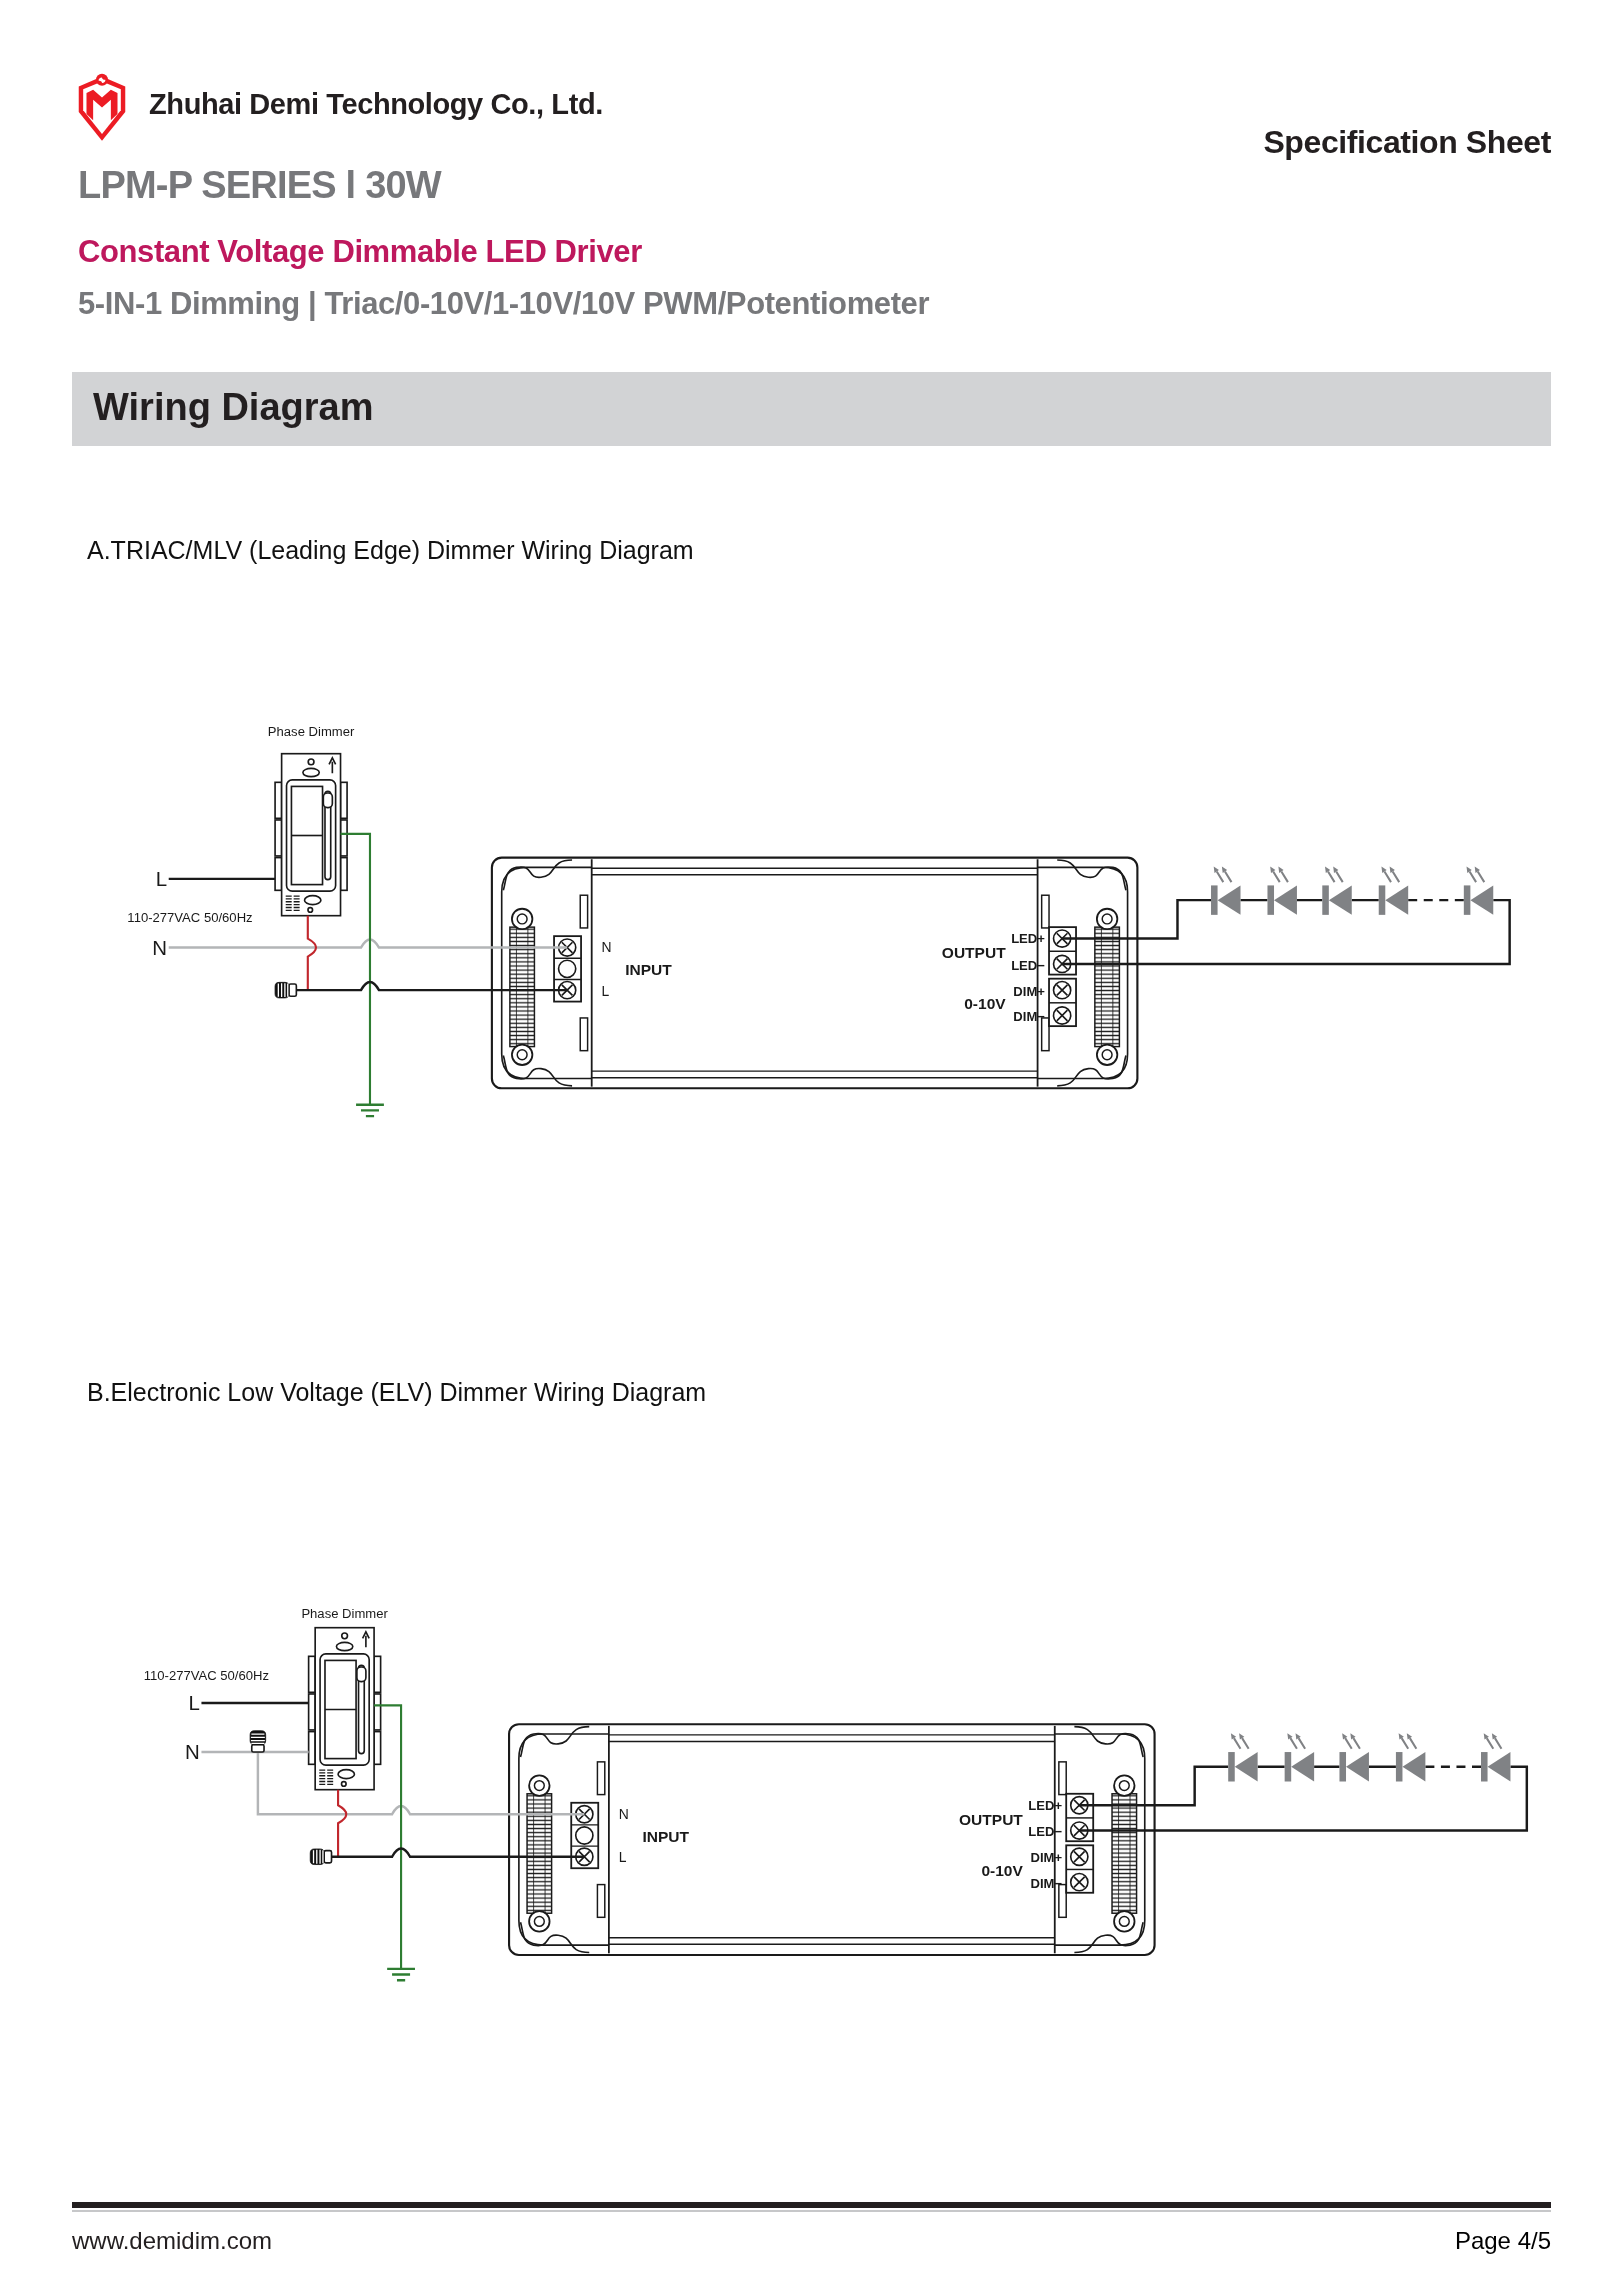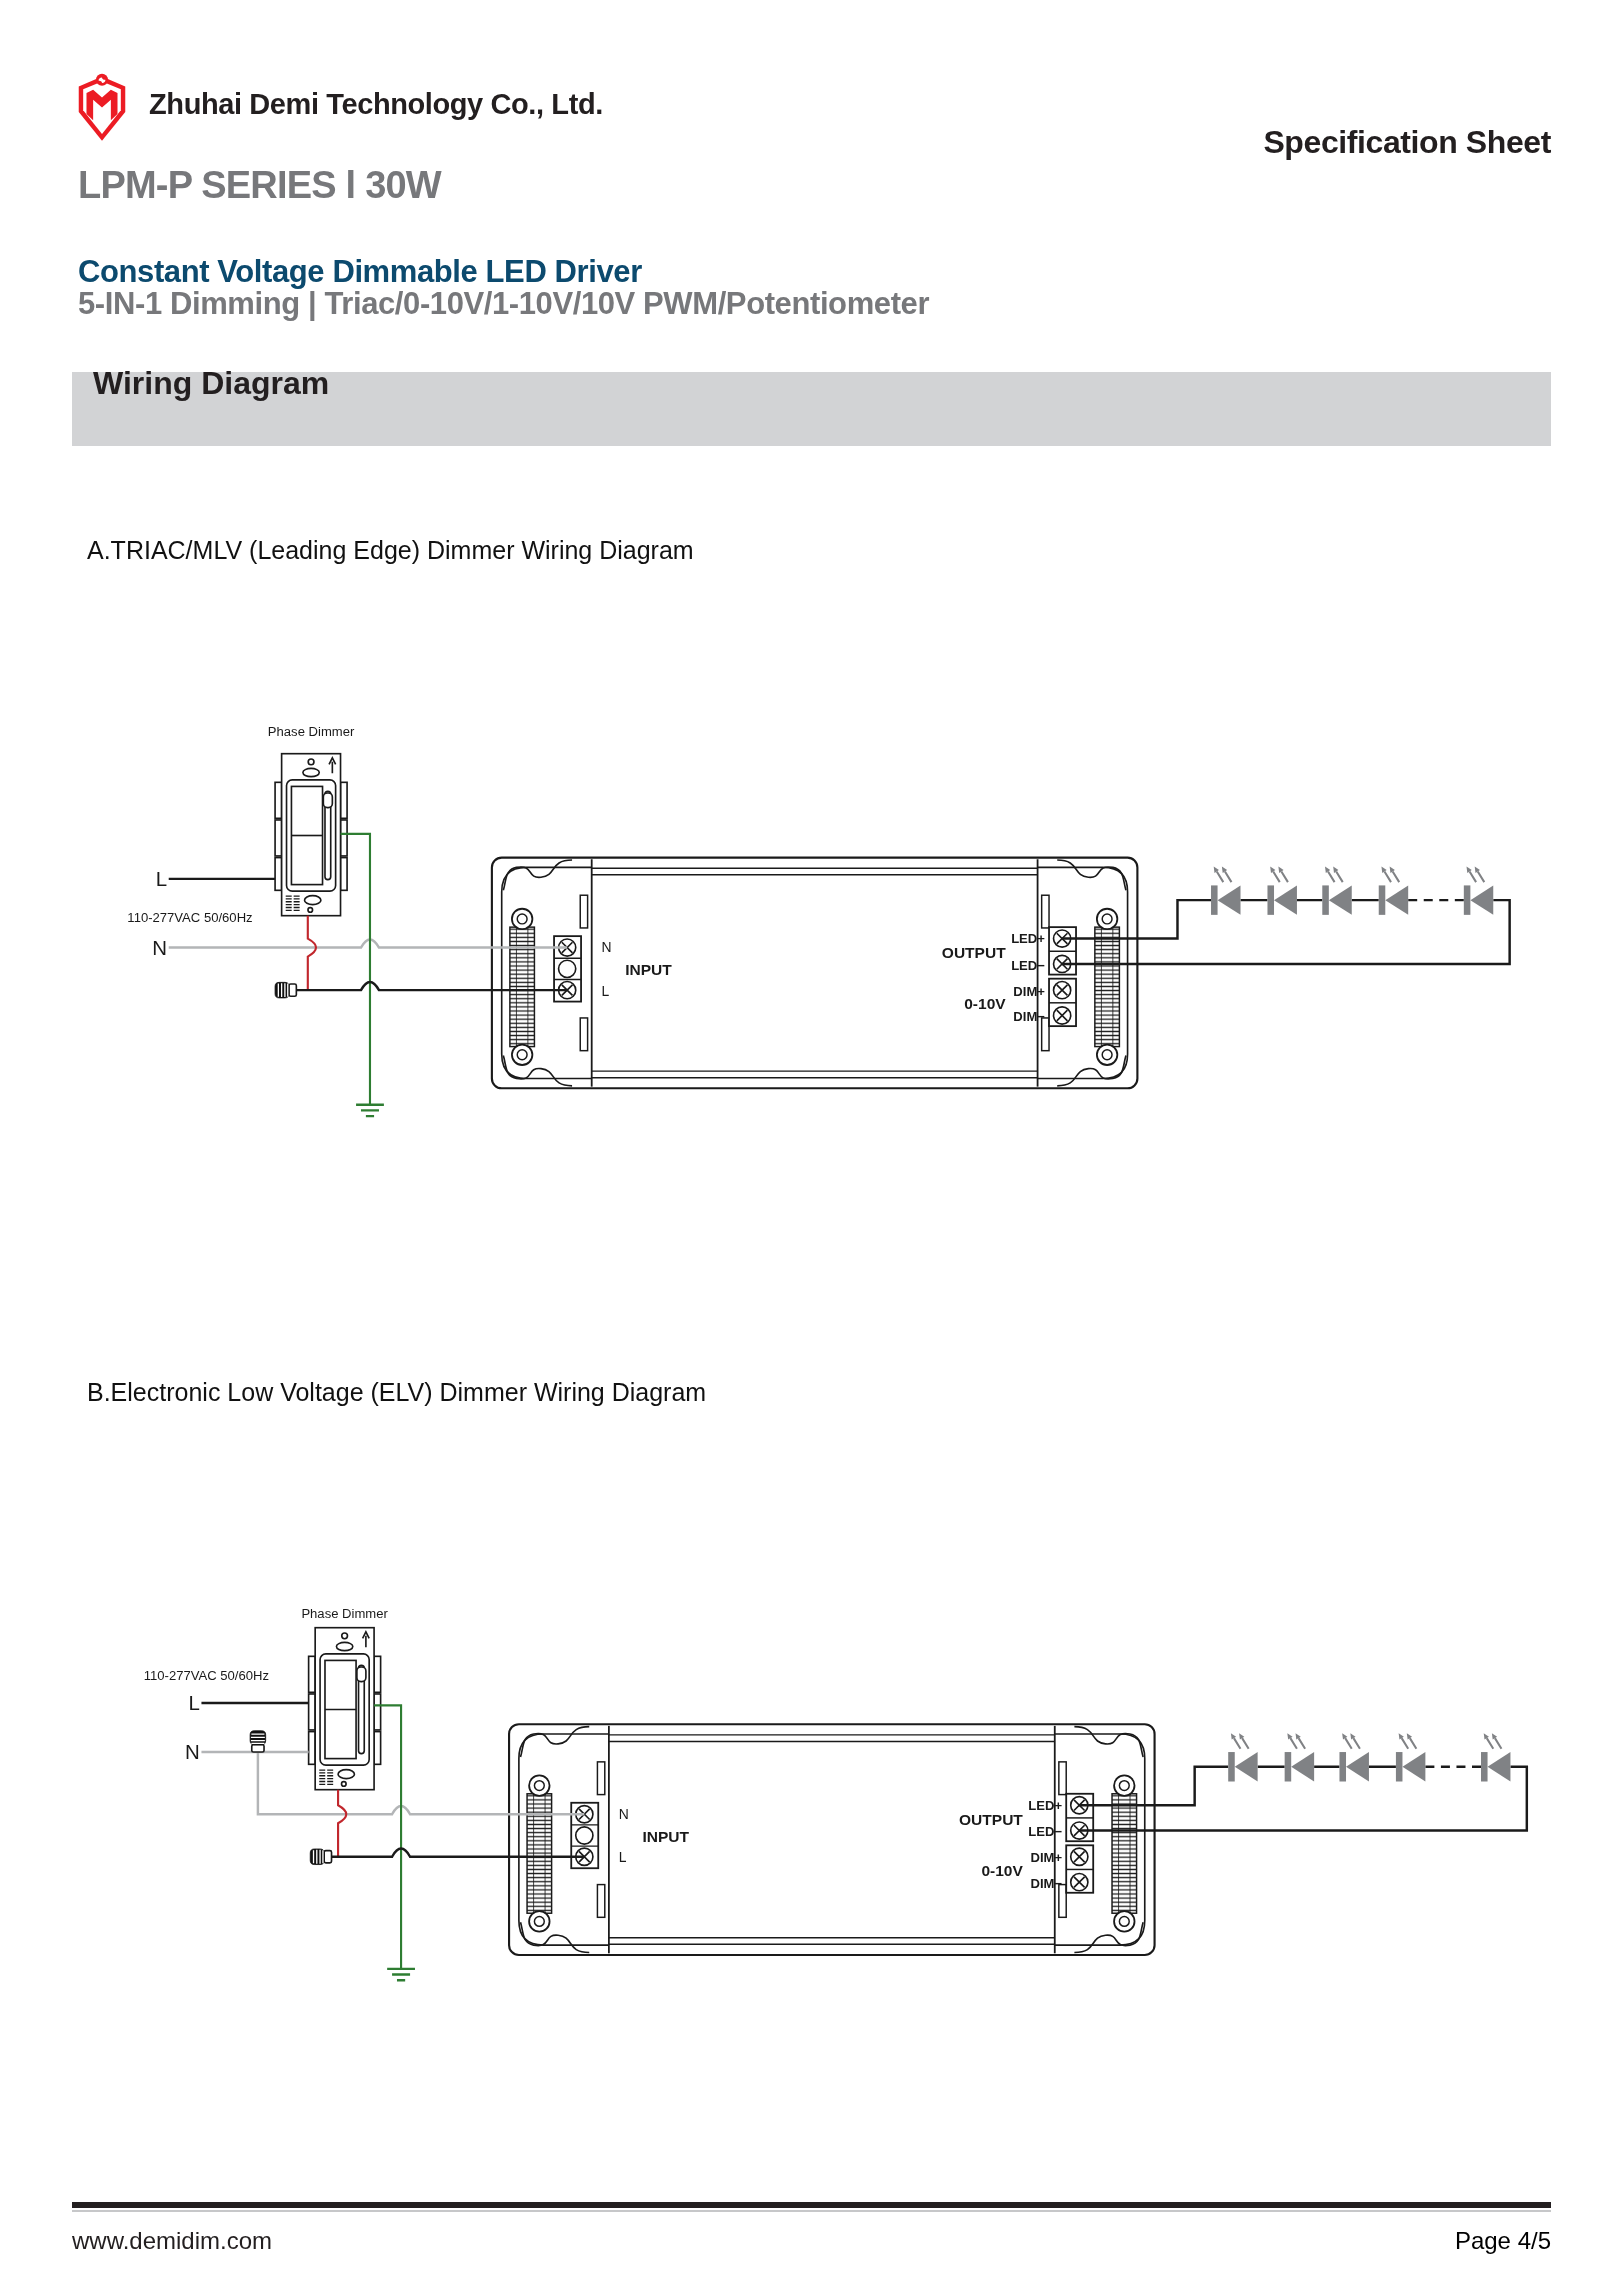--- a/index.html
+++ b/index.html
@@ -8,25 +8,25 @@
   #page {
     position:relative; width:1623px; height:2295px; background:#ffffff;
     overflow:hidden; margin:0 auto;
   }
   .abs { position:absolute; }
   
   #company-name { left:149px; top:88px; font-size:29px; font-weight:bold; letter-spacing:-0.4px; color:#231f20; }
   #doc-title { left:805px; top:124px; width:746px; text-align:right; font-size:32px; font-weight:bold; letter-spacing:-0.4px; color:#231f20; }
   
   #series-title { left:78px; top:164px; font-size:38px; font-weight:bold; color:#77787b; letter-spacing:-0.8px; }
-  #series-sub   { left:78px; top:234px; font-size:31px; font-weight:bold; color:#0c4a6e; letter-spacing:-0.4px;margin-top:20px; }
+  #series-sub   { left:78px; top:234px; font-size:31px; font-weight:bold; color:#be185d; letter-spacing:-0.4px; }
   #series-dim   { left:78px; top:286px; font-size:31px; font-weight:bold; color:#77787b; letter-spacing:-0.4px; }
   
   #section-bar { left:72px; top:372px; width:1479px; height:74px; background:#d2d3d5; }
-  #section-title { left:93px; top:365px; font-size:32px; font-weight:bold; color:#231f20; }
+  #section-title { left:93px; top:386px; font-size:38px; font-weight:bold; color:#231f20; }
   
   .diagram-heading { font-size:25px; font-weight:400; color:#111111; letter-spacing:0; }
   #heading-a { left:87px; top:536px; }
   #heading-b { left:87px; top:1378px; }
   
   svg.diagram { position:absolute; overflow:visible; }
   .wk    { stroke:#1a1a1a; stroke-width:3;   fill:none; }
   .wgray { stroke:#b3b5b7; stroke-width:3;   fill:none; }
   .wred  { stroke:#c1272d; stroke-width:2.6; fill:none; }
   .wgreen{ stroke:#2e7d32; stroke-width:2.6; fill:none; }

